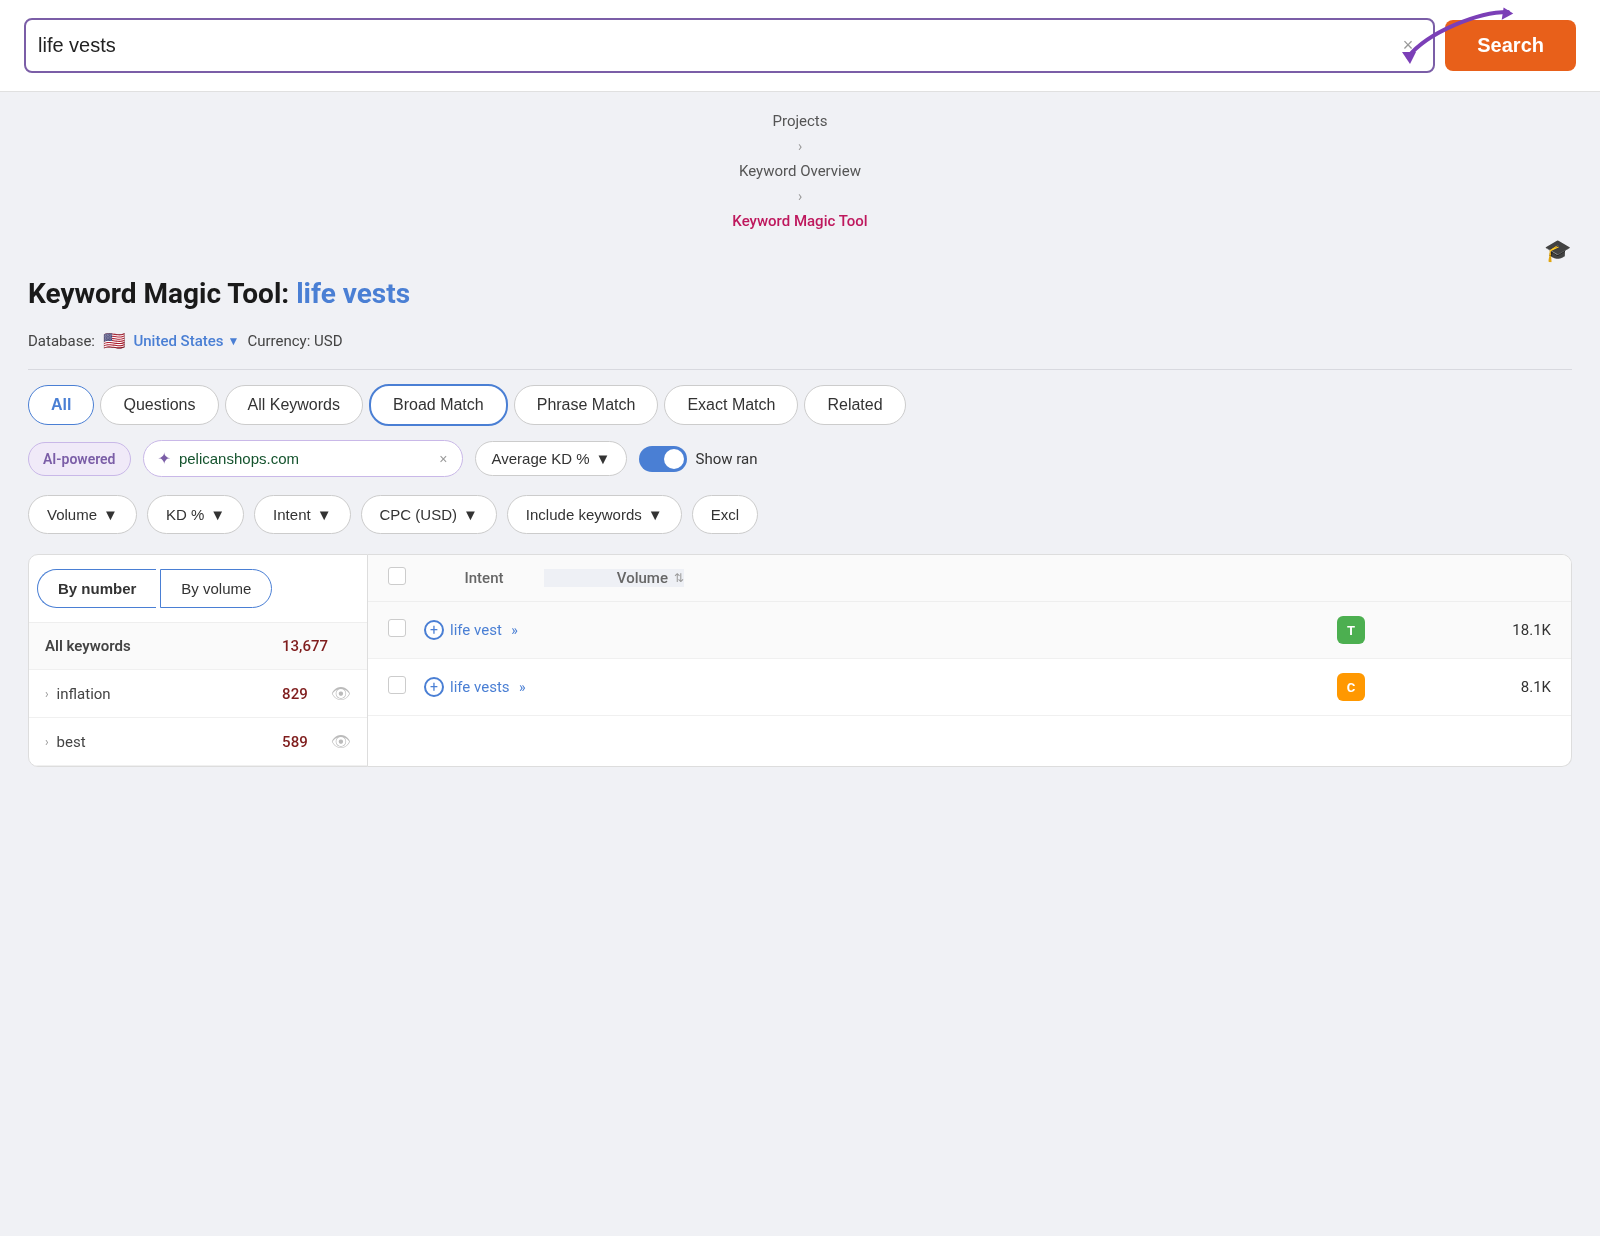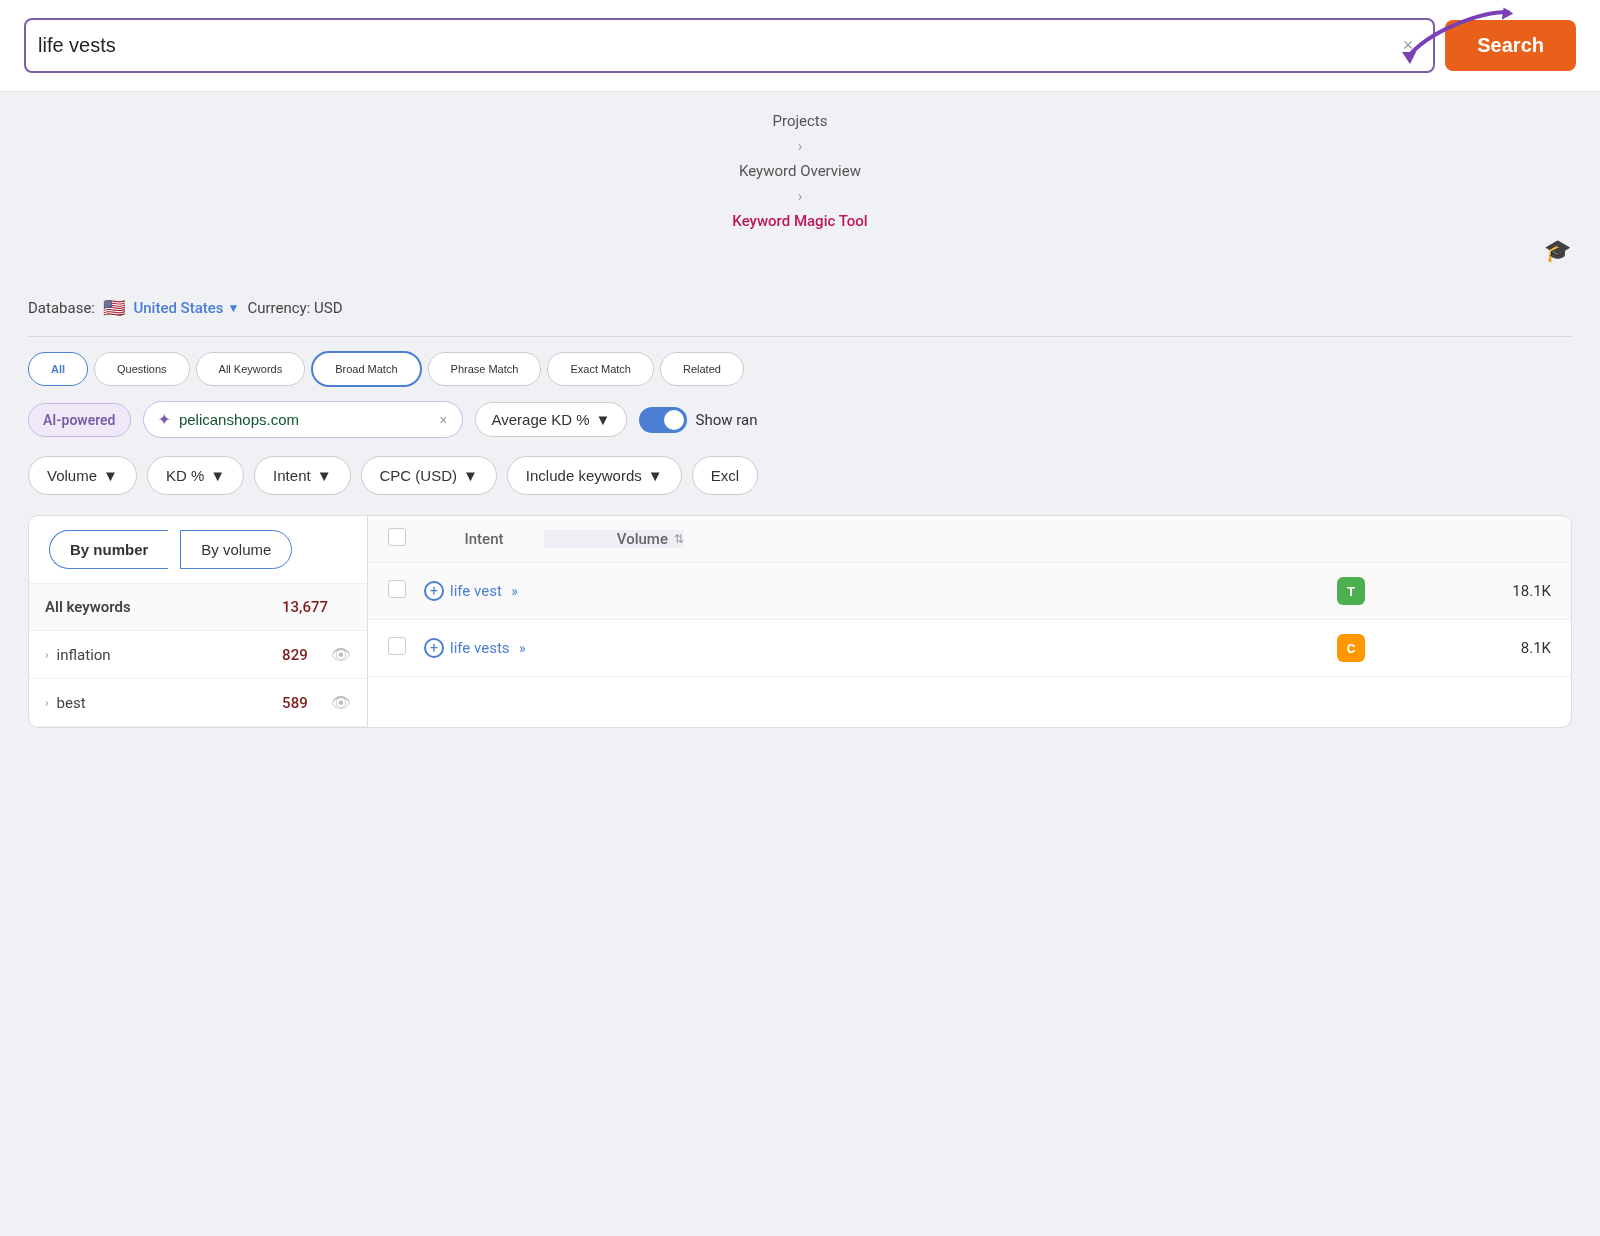--- a/index.html
+++ b/index.html
@@ -144,21 +144,21 @@
       align-items: center;
       gap: 6px;
       flex-wrap: nowrap;
       overflow-x: auto;
     }
     .tab-btn {
       border: 1.5px solid #ccc;
       background: #fff;
       border-radius: 20px;
       padding: 10px 22px;
-      font-size: 11px;
+      font-size: 16px;
       cursor: pointer;
       color: #333;
       white-space: nowrap;
       font-weight: 500;
     }
     .tab-btn.active {
       border-color: #4a7fd4;
       color: #4a7fd4;
       background: #fff;
       font-weight: 600;
@@ -296,22 +296,22 @@
       width: 340px;
       flex-shrink: 0;
       background: #fff;
       border-radius: 10px 0 0 10px;
       border: 1px solid #ddd;
       overflow: hidden;
     }
     .by-number-header {
       display: flex;
       align-items: center;
-      padding: 14px 20px;
-      gap: 12px;
+      padding: 14px 8px;
+      gap: 4px;
       border-bottom: 1px solid #eee;
     }
     .by-btn {
       border: 1.5px solid #4a7fd4;
       background: #fff;
       padding: 10px 20px;
       font-size: 15px;
       cursor: pointer;
       color: #333;
       font-weight: 500;
@@ -520,20 +520,24 @@
 <div class="breadcrumb-area">
   <a class="breadcrumb-link">Projects</a>
   <span class="breadcrumb-sep">›</span>
   <a class="breadcrumb-link">Keyword Overview</a>
   <span class="breadcrumb-sep">›</span>
   <span class="breadcrumb-current">Keyword Magic Tool</span>
   <span class="breadcrumb-icon">🎓</span>
 </div>
 
 <div class="page-title-area">
+  <div class="page-title">
+    <span>Keyword Magic Tool:</span>
+    <span class="page-title-keyword">life vests</span>
+  </div>
   <div class="page-subtitle">
     <span>Database:</span>
     <span class="flag">🇺🇸</span>
     <span class="database-link">
       <span>United States</span>
       <span class="chevron-down">▼</span>
     </span>
     <span>Currency: USD</span>
   </div>
 </div>

